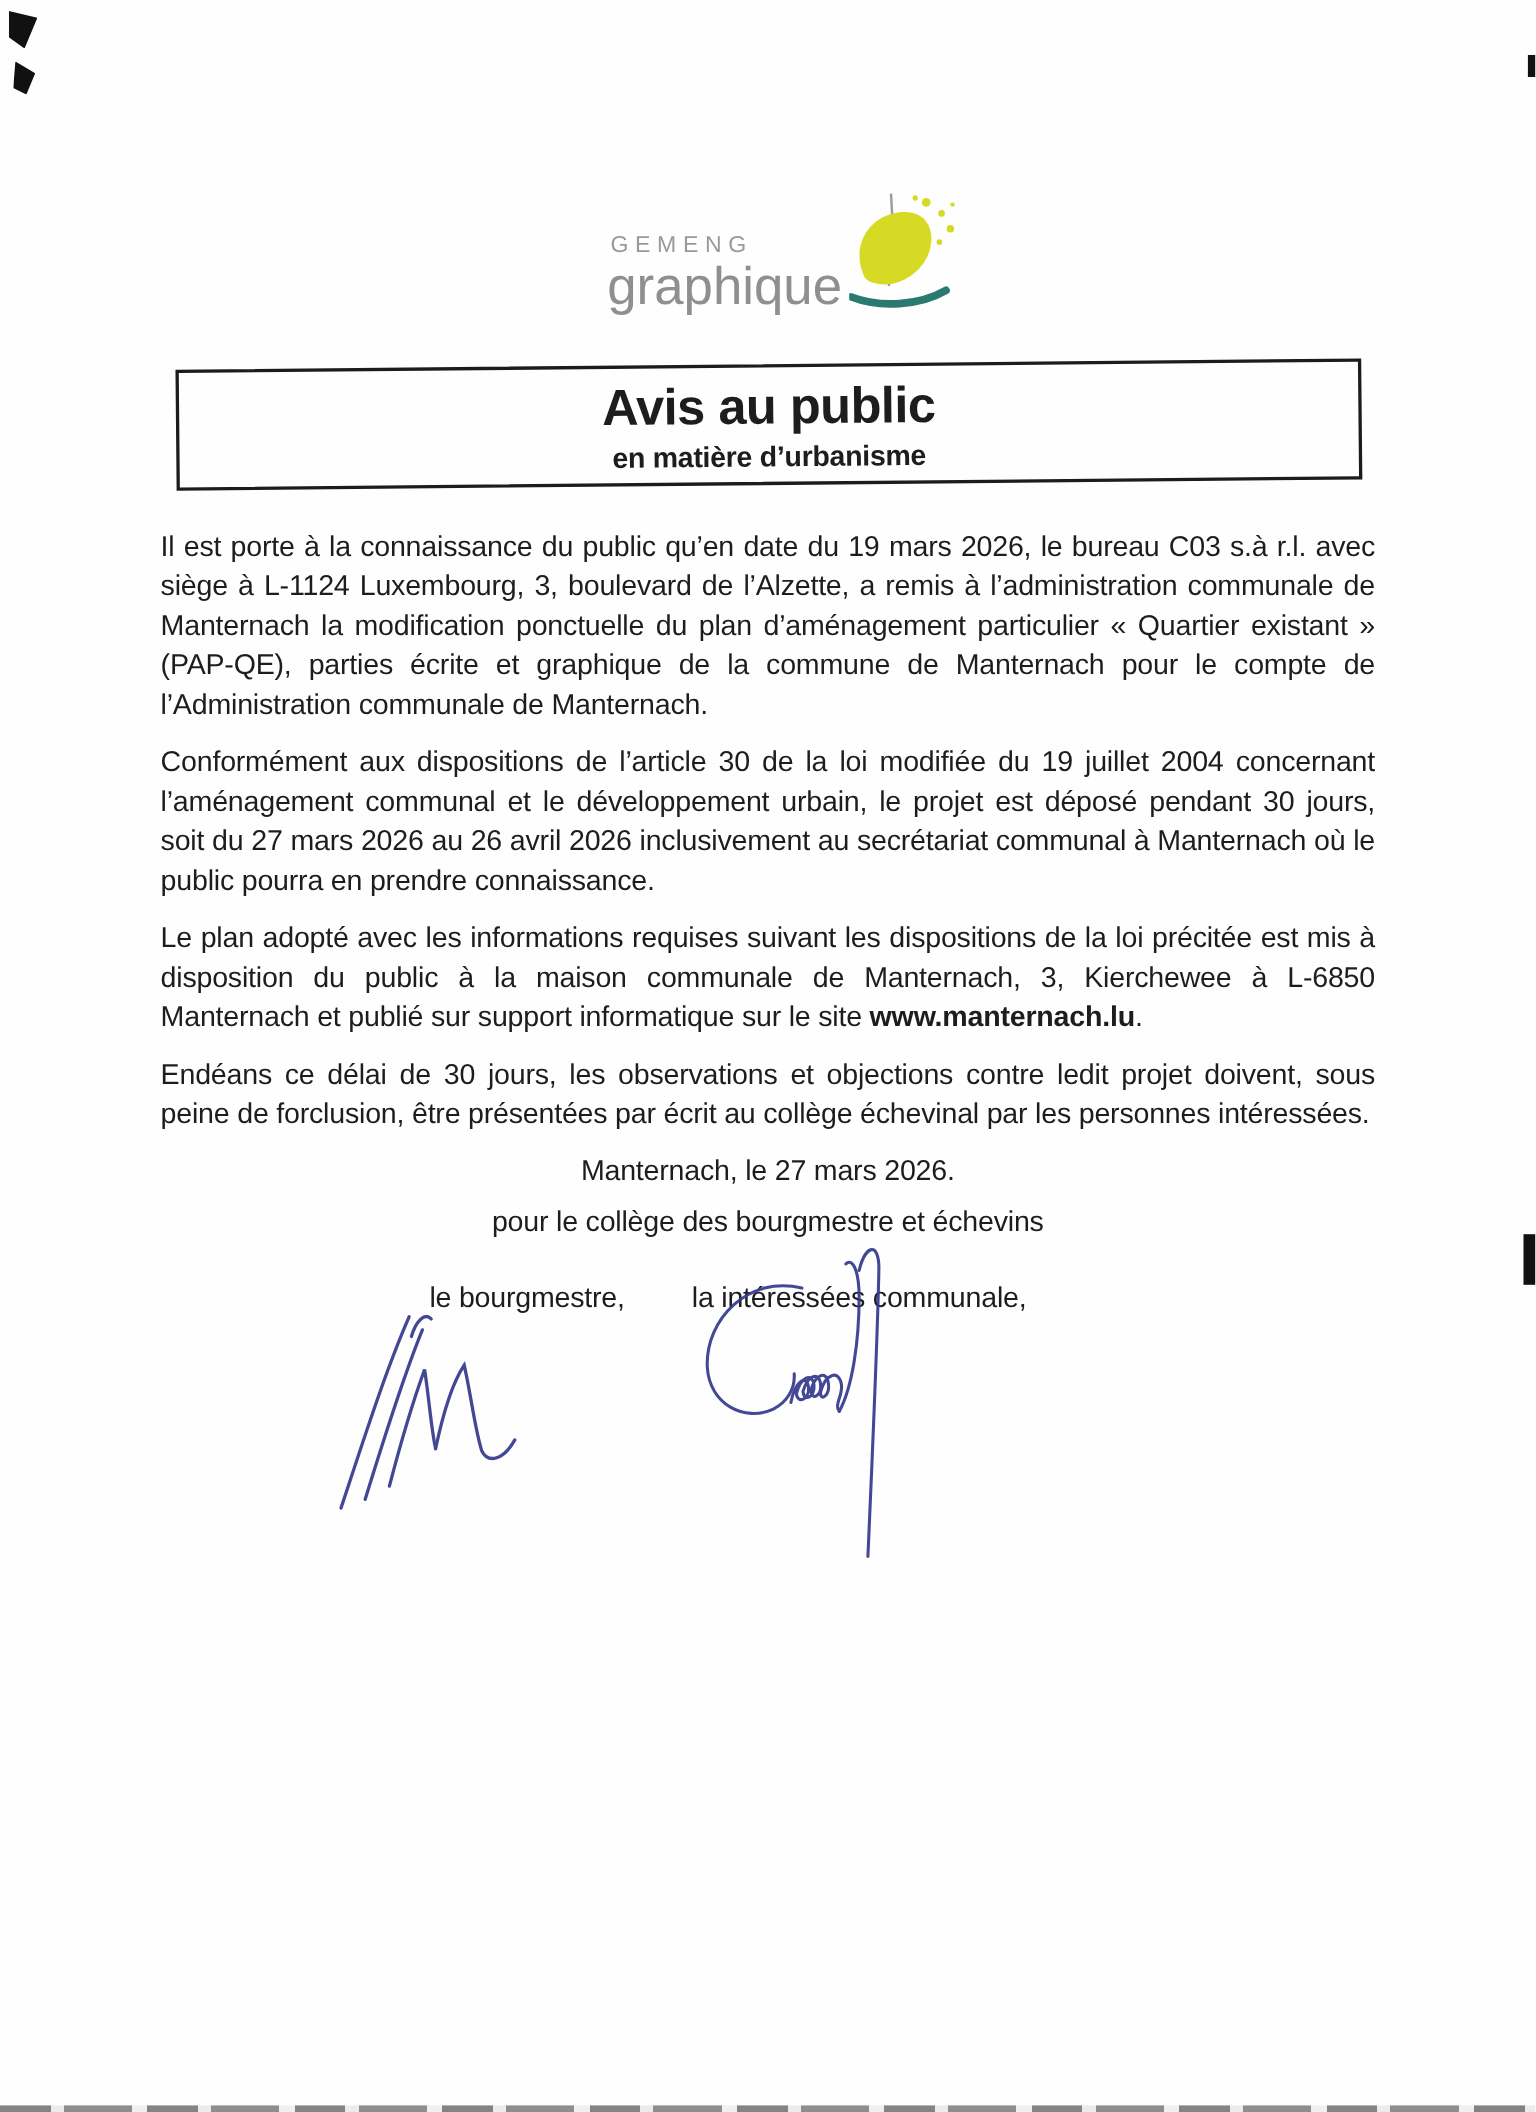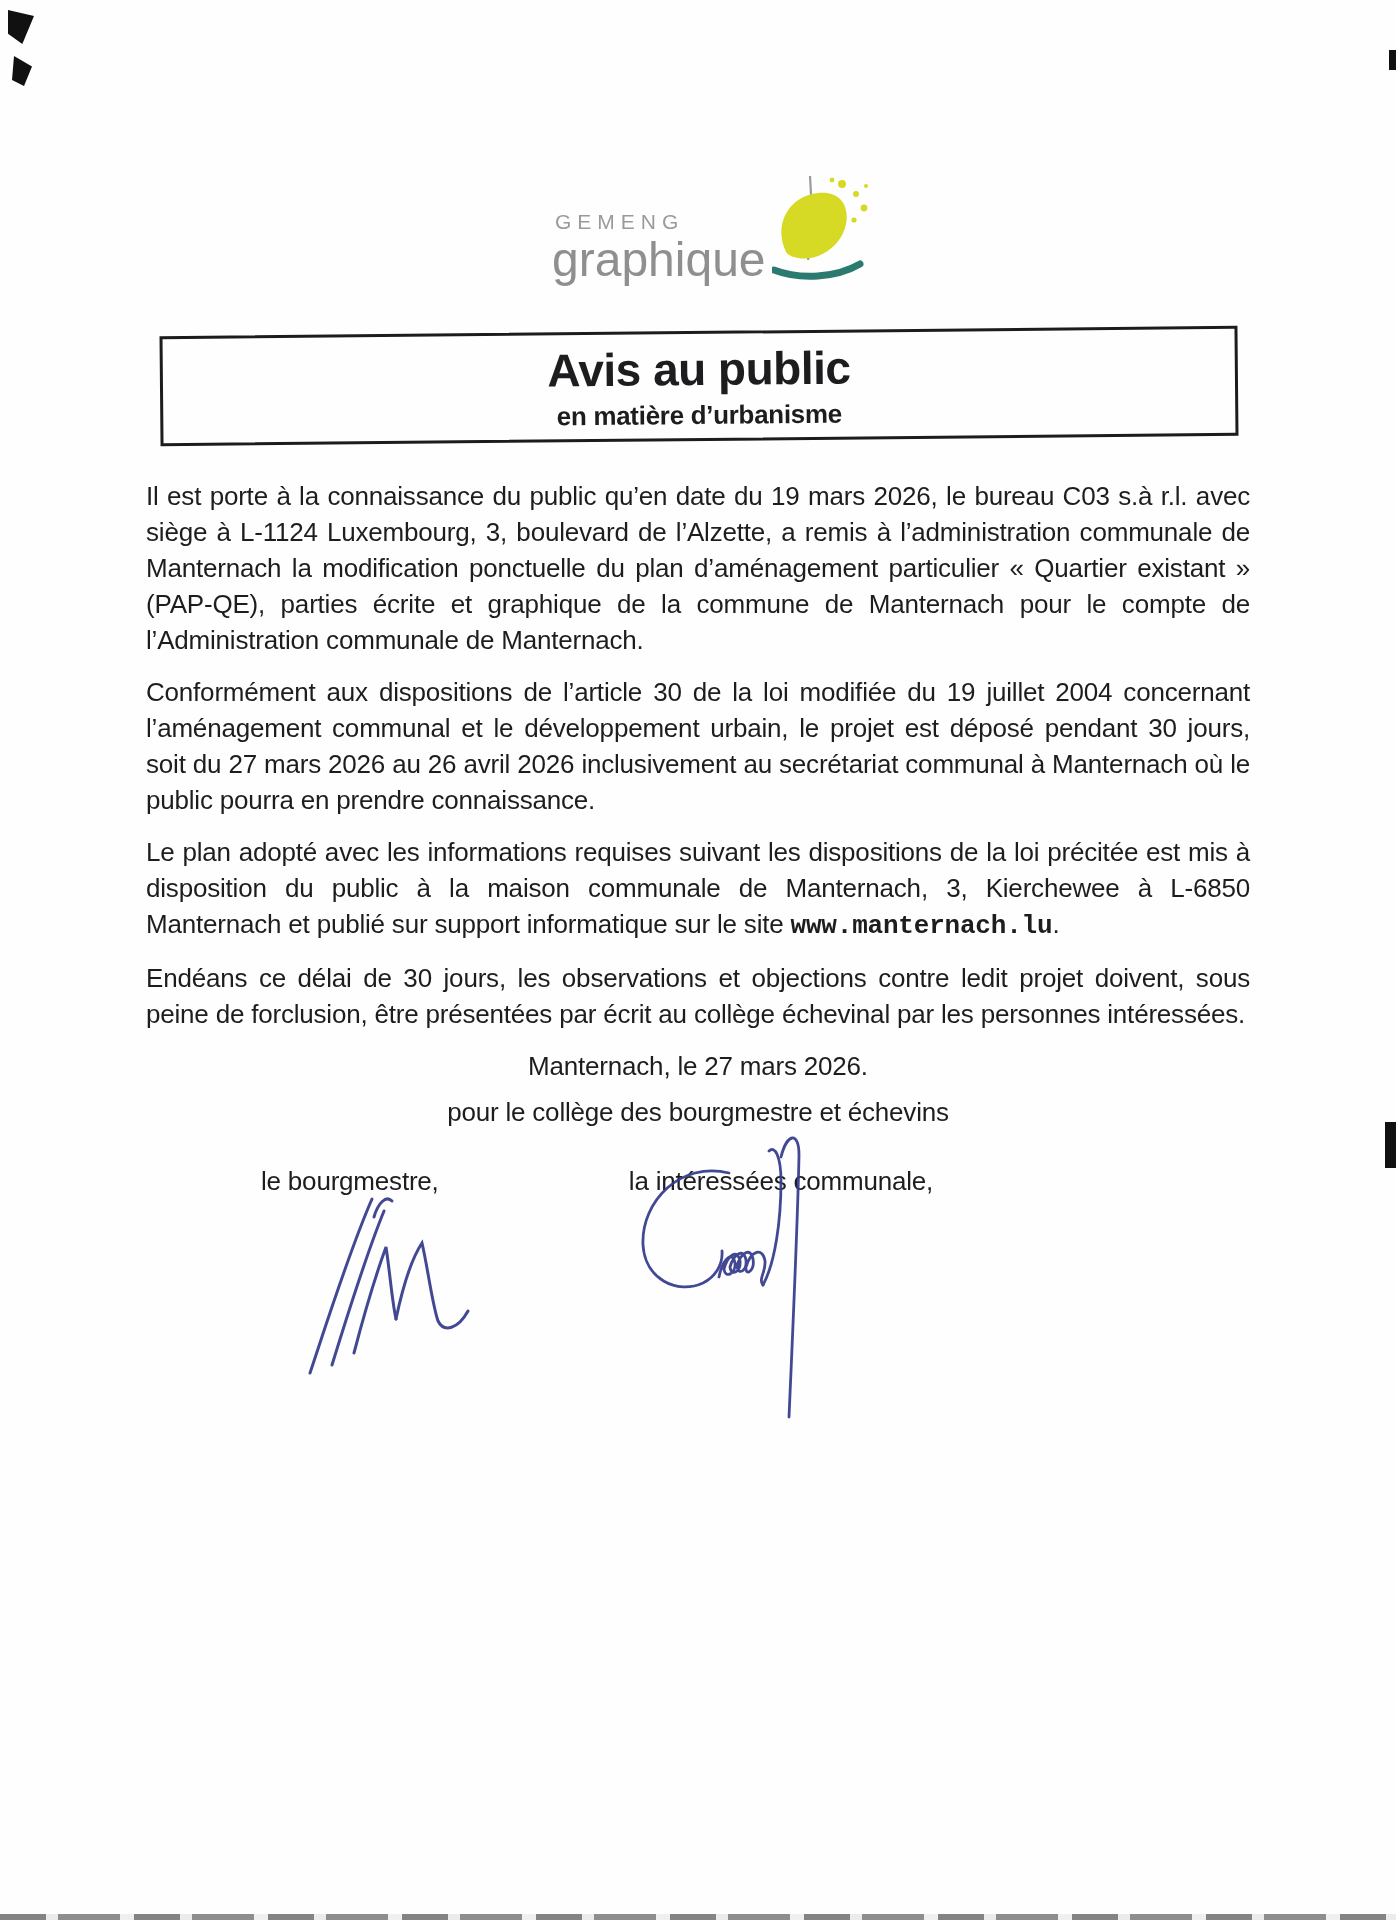--- a/index.html
+++ b/index.html
@@ -37,27 +37,27 @@
   
   .body-text{
     position:absolute;left:146px;top:478px;width:1104px;
     font-size:26px;line-height:36px;letter-spacing:-0.2px;
   }
   .body-text p{
     margin:0 0 16px 0;
     text-align:justify;
     text-justify:inter-word;
   }
-  .bold{font-weight:700;font-family:Liberation Mono, monospace;}
+  .bold{font-weight:700;}
   .center-line{text-align:center;margin:14px 0 0 0;}
   .college-line{text-align:center;margin:10px 0 17px 0;}
   
   .sig-block{position:relative;height:340px;margin-top:8px;}
   .sig-label-left{
-    position:absolute;left:115px;top:16px;width:290px;text-align:left;
+    position:absolute;left:132px;top:16px;width:290px;text-align:right;
   }
   .sig-label-right{
     position:absolute;left:470px;top:16px;width:330px;text-align:center;
   }
   .sig-svg-left{position:absolute;left:140px;top:30px;}
   .sig-svg-right{position:absolute;left:455px;top:-30px;}
   
   .artifact{position:absolute;background:#111;}
   .mark-tl-1{left:8px;top:10px;width:26px;height:34px;clip-path:polygon(0 0,100% 18%,55% 100%,0 70%);}
   .mark-tl-2{left:12px;top:56px;width:20px;height:30px;clip-path:polygon(10% 0,100% 35%,60% 100%,0 80%);}

